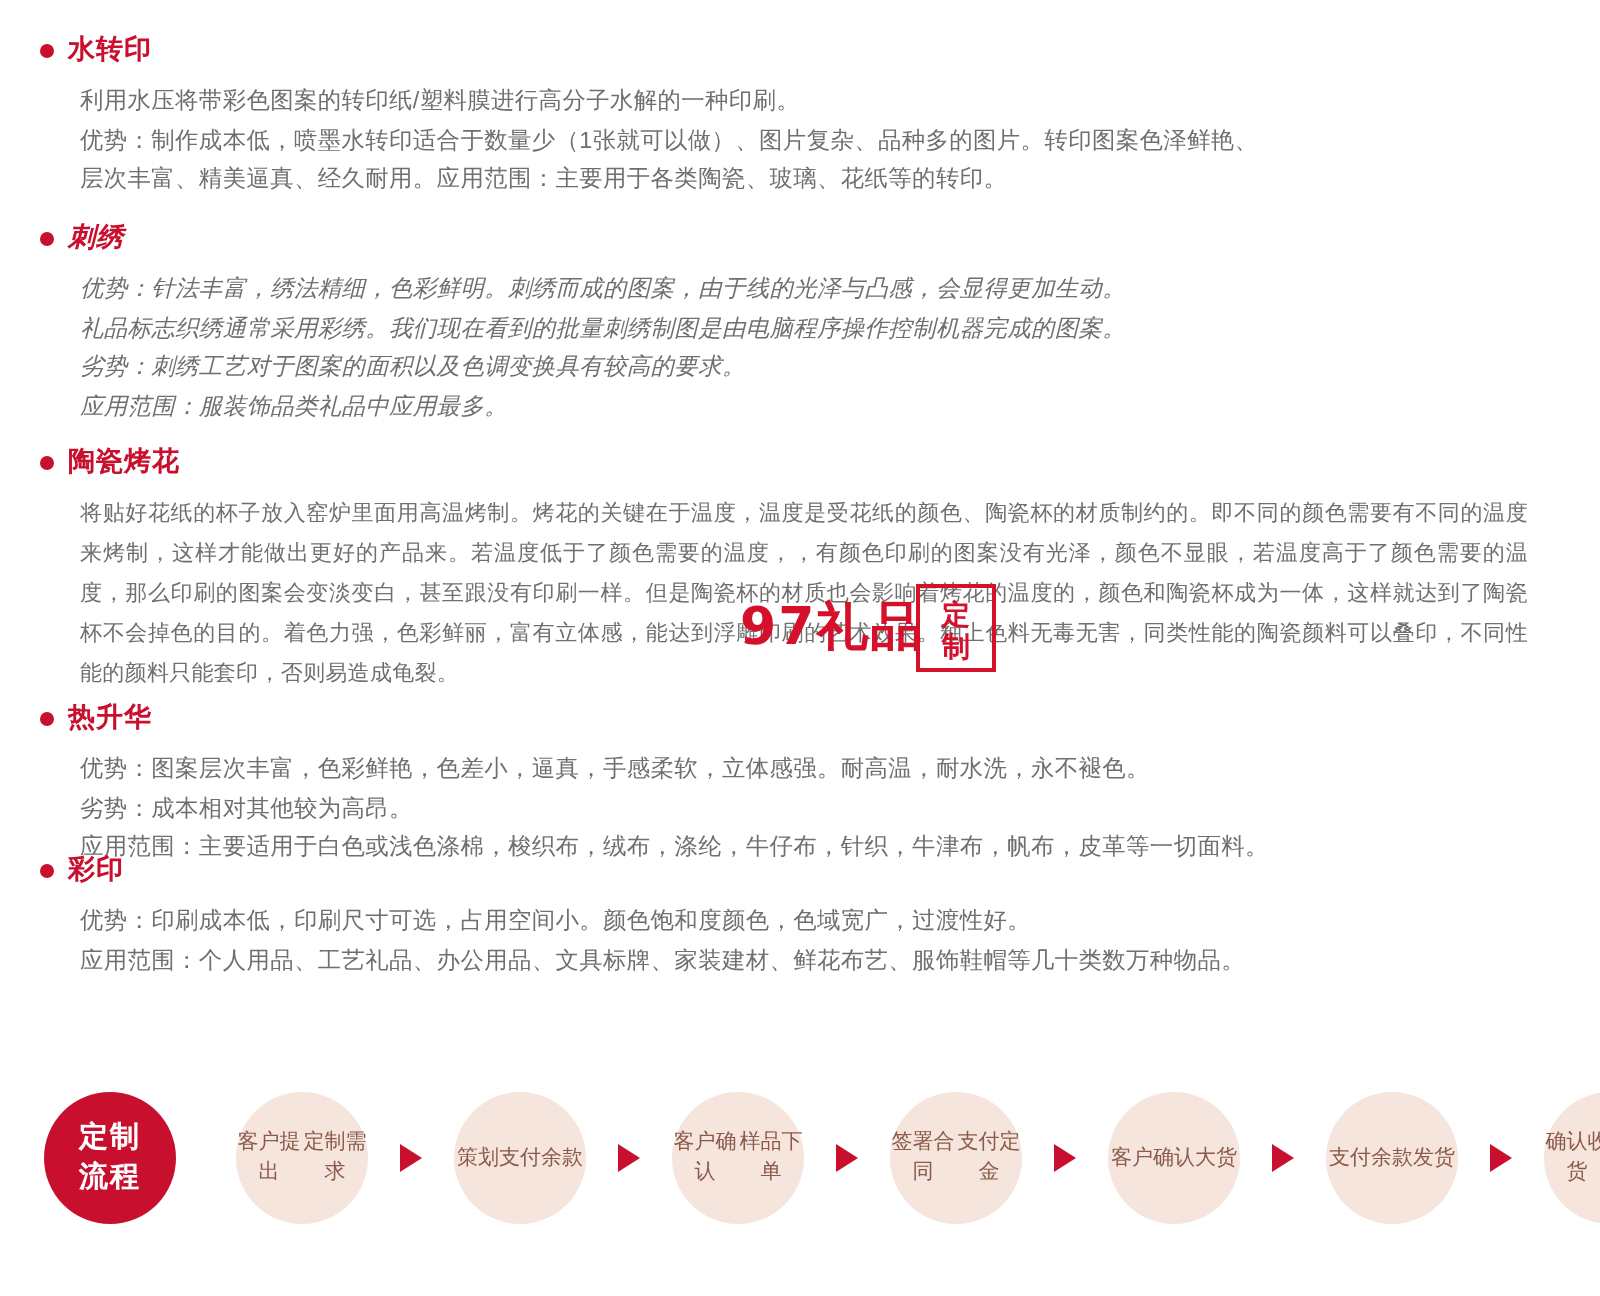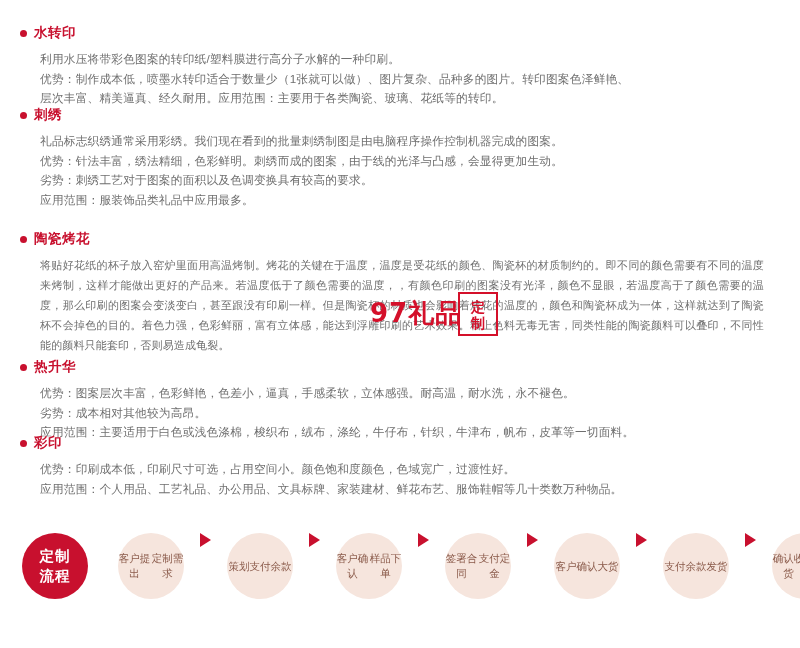--- a/index.html
+++ b/index.html
@@ -19,21 +19,20 @@
   .page {
     position: relative;
     width: 800px;
     height: 648px;
     padding: 0;
   }
   .section {
     position: absolute;
     left: 0;
     width: 764px;
-    margin-top: 8px;
   }
   .sec-head {
     display: flex;
     align-items: center;
     gap: 7px;
     padding-left: 20px;
     margin-bottom: 7px;
   }
   .bullet {
     width: 7px;
@@ -102,21 +101,21 @@
   }
 
   
   .flow {
     position: absolute;
     left: 0;
     top: 533px;
     width: 800px;
     height: 92px;
     display: flex;
-    align-items: flex-start;
+    align-items: center;
     padding-left: 22px;
     box-sizing: border-box;
     gap: 12px;
   }
   .flow-badge {
     width: 66px;
     height: 66px;
     border-radius: 50%;
     background: #c8102e;
     color: #fff;
@@ -166,28 +165,28 @@
       <span class="bullet"></span>
       <span class="sec-title">水转印</span>
     </div>
     <div class="body-block">
       <div class="line">利用水压将带彩色图案的转印纸/塑料膜进行高分子水解的一种印刷。</div>
       <div class="line">优势：制作成本低，喷墨水转印适合于数量少（1张就可以做）、图片复杂、品种多的图片。转印图案色泽鲜艳、</div>
       <div class="line">层次丰富、精美逼真、经久耐用。应用范围：主要用于各类陶瓷、玻璃、花纸等的转印。</div>
     </div>
   </div>
 
-  <div class="section" style="top:98px;">
+  <div class="section" style="top:110px;font-style:italic;">
     <div class="sec-head">
       <span class="bullet"></span>
       <span class="sec-title">刺绣</span>
     </div>
     <div class="body-block">
+      <div class="line">优势：针法丰富，绣法精细，色彩鲜明。刺绣而成的图案，由于线的光泽与凸感，会显得更加生动。</div>
       <div class="line">礼品标志织绣通常采用彩绣。我们现在看到的批量刺绣制图是由电脑程序操作控制机器完成的图案。</div>
-      <div class="line">优势：针法丰富，绣法精细，色彩鲜明。刺绣而成的图案，由于线的光泽与凸感，会显得更加生动。</div>
       <div class="line">劣势：刺绣工艺对于图案的面积以及色调变换具有较高的要求。</div>
       <div class="line">应用范围：服装饰品类礼品中应用最多。</div>
     </div>
   </div>
 
   <div class="section" style="top:222px;">
     <div class="sec-head">
       <span class="bullet"></span>
       <span class="sec-title">陶瓷烤花</span>
     </div>

